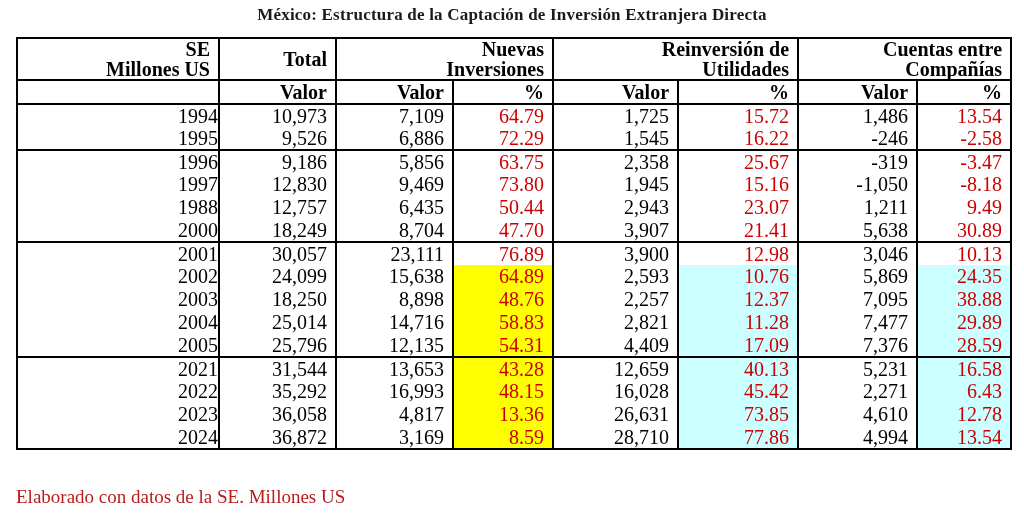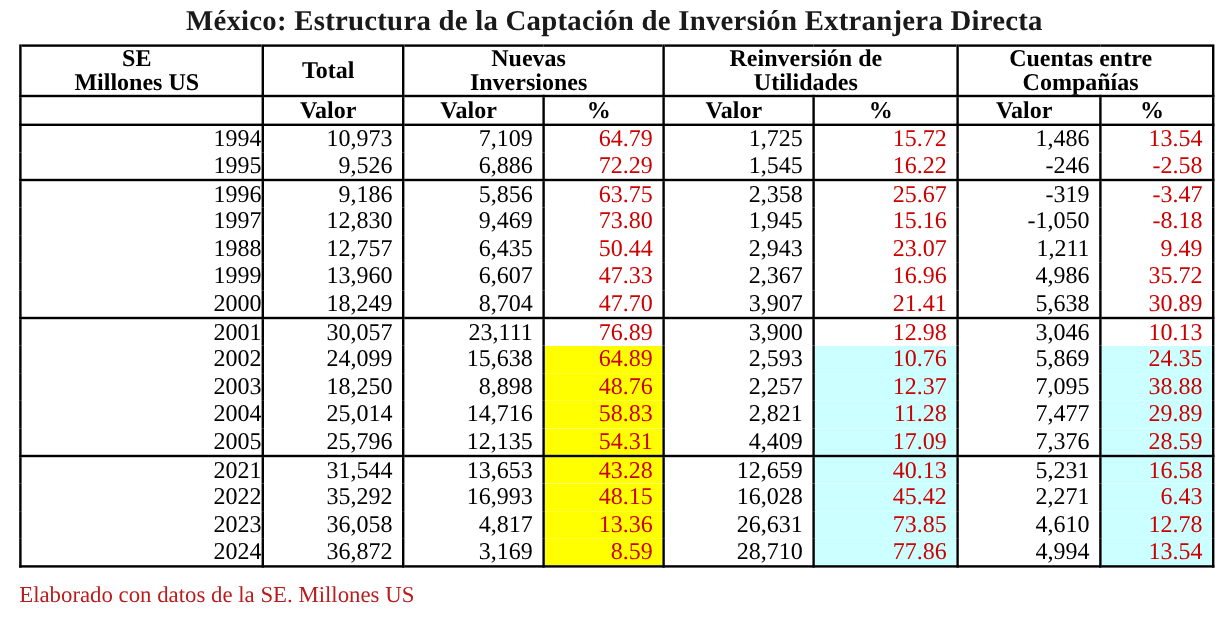--- a/index.html
+++ b/index.html
@@ -8,21 +8,21 @@
     width: 1024px; height: 514px;
     background: #ffffff;
     font-family: "Liberation Serif", serif;
     position: relative;
     overflow: hidden;
   }
   .title {
     position: absolute;
     top: 5px; left: 0; width: 1024px;
     text-align: center;
-    font-size: 24px;
+    font-size: 17px;
     font-weight: bold;
     color: #1a1a1a;
     letter-spacing: 0.2px;
   }
   table.ied {
     position: absolute;
     left: 16px; top: 37px;
     width: 994px;
     border-collapse: collapse;
     table-layout: fixed;
@@ -33,21 +33,21 @@
     border-right: 2px solid var(--border);
     font-size: 20px;
     color: #000;
     padding: 0 8px 0 0;
     white-space: nowrap;
     overflow: hidden;
   }
   thead th {
     border-bottom: 2px solid var(--border);
     font-weight: bold;
-    text-align: center;
+    text-align: right;
     padding: 0;
   }
   thead tr.group-row th { height: 42px; line-height: 20px; }
   thead tr.sub-row th { height: 24px; line-height: 22px; margin-left: 34px; }
   thead .hline { display: block; }
   tbody td {
     height: 23px;
     line-height: 21px;
     text-align: right;
   }
@@ -157,30 +157,20 @@
       <tr>
         <td class="year">1988</td>
         <td>12,757</td>
         <td>6,435</td>
         <td class="pct">50.44</td>
         <td>2,943</td>
         <td class="pct">23.07</td>
         <td>1,211</td>
         <td class="pct">9.49</td>
       </tr>
-      <tr>
-        <td class="year">1999</td>
-        <td>13,960</td>
-        <td>6,607</td>
-        <td class="pct">47.33</td>
-        <td>2,367</td>
-        <td class="pct">16.96</td>
-        <td>4,986</td>
-        <td class="pct">35.72</td>
-      </tr>
       <tr class="group-end">
         <td class="year">2000</td>
         <td>18,249</td>
         <td>8,704</td>
         <td class="pct">47.70</td>
         <td>3,907</td>
         <td class="pct">21.41</td>
         <td>5,638</td>
         <td class="pct">30.89</td>
       </tr>

